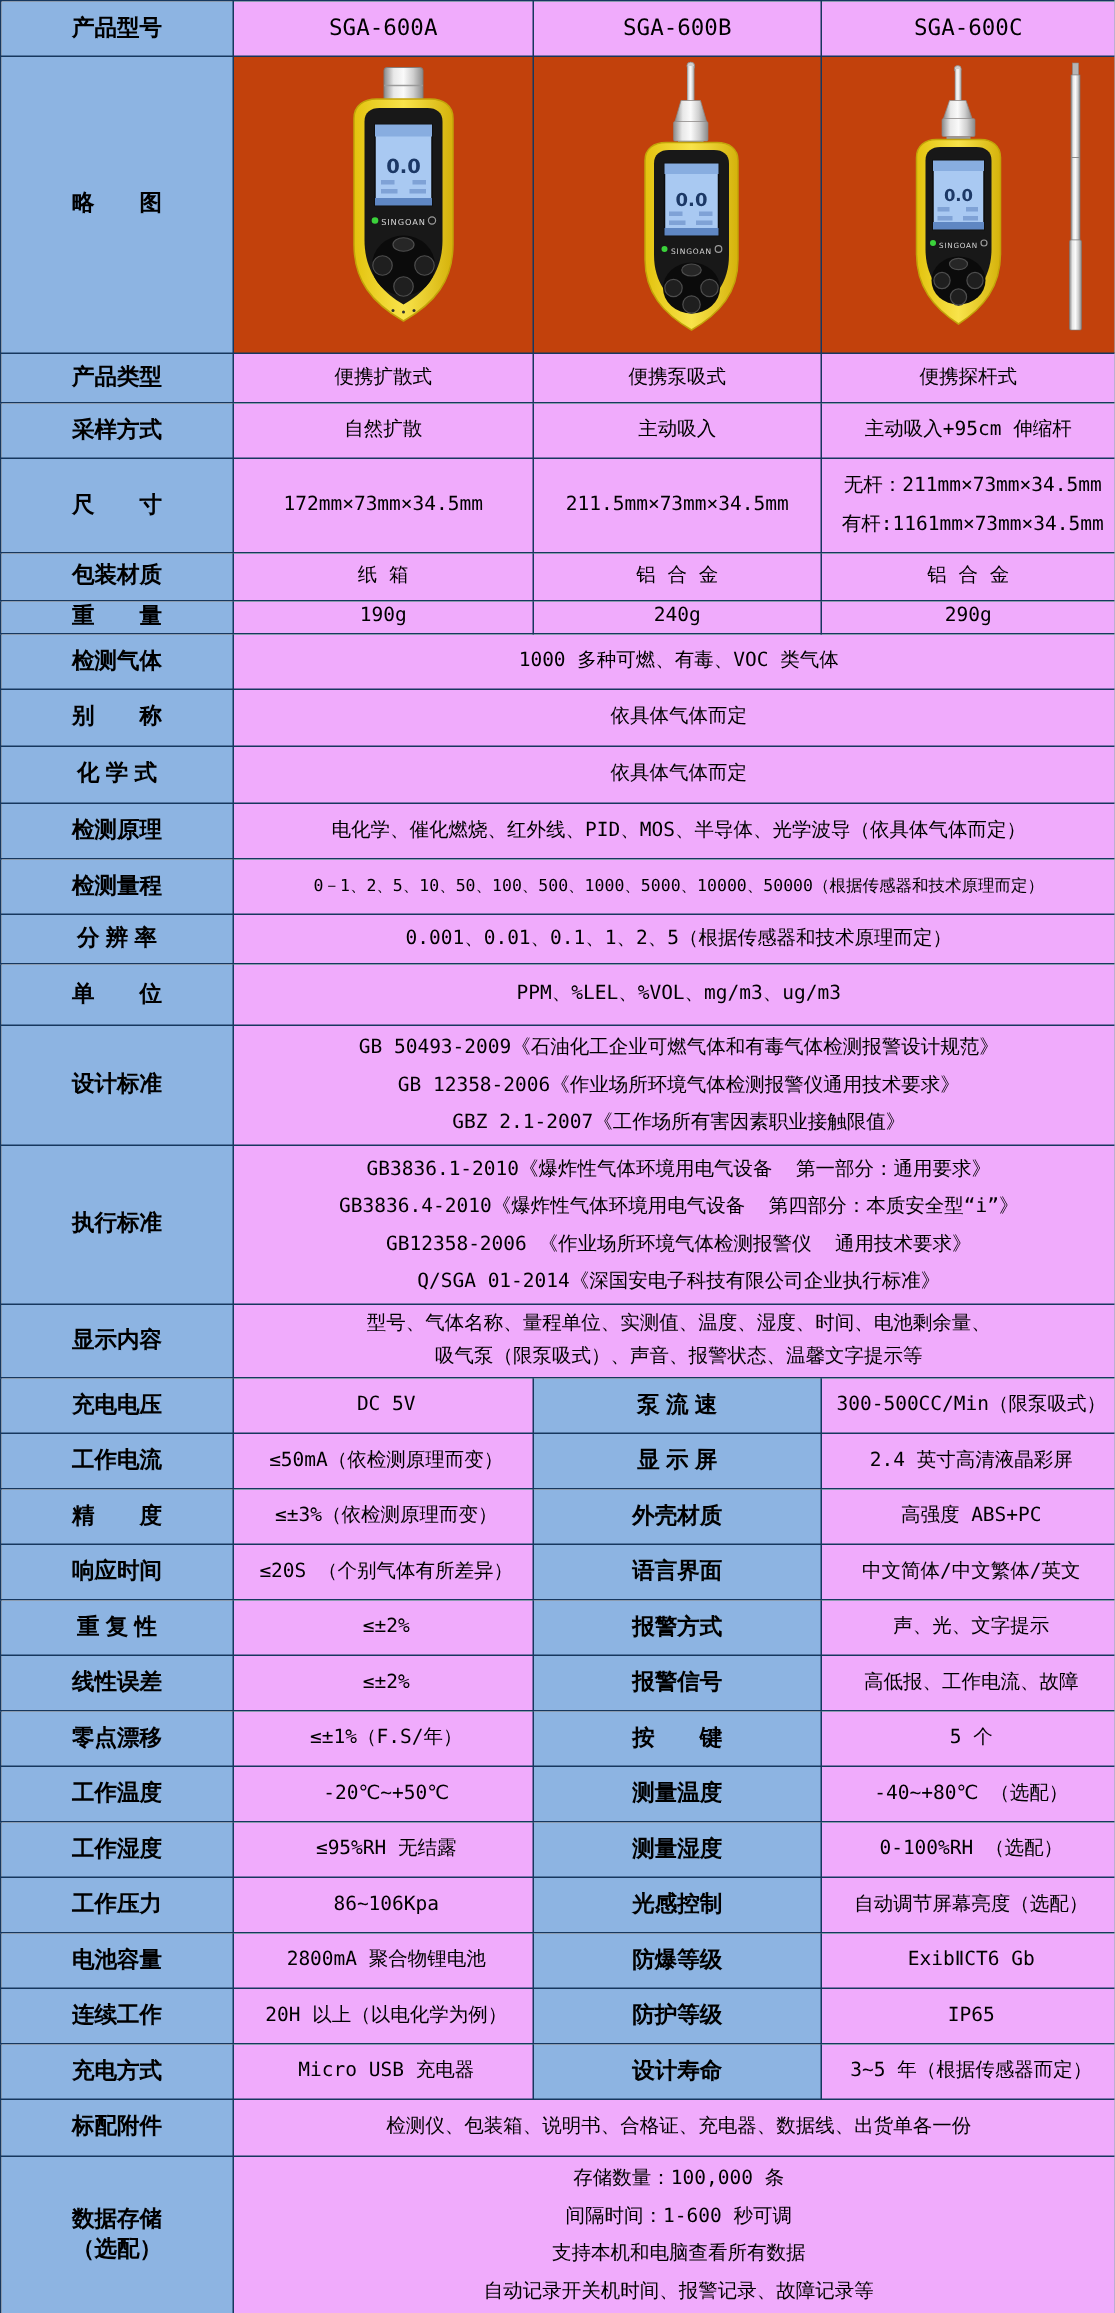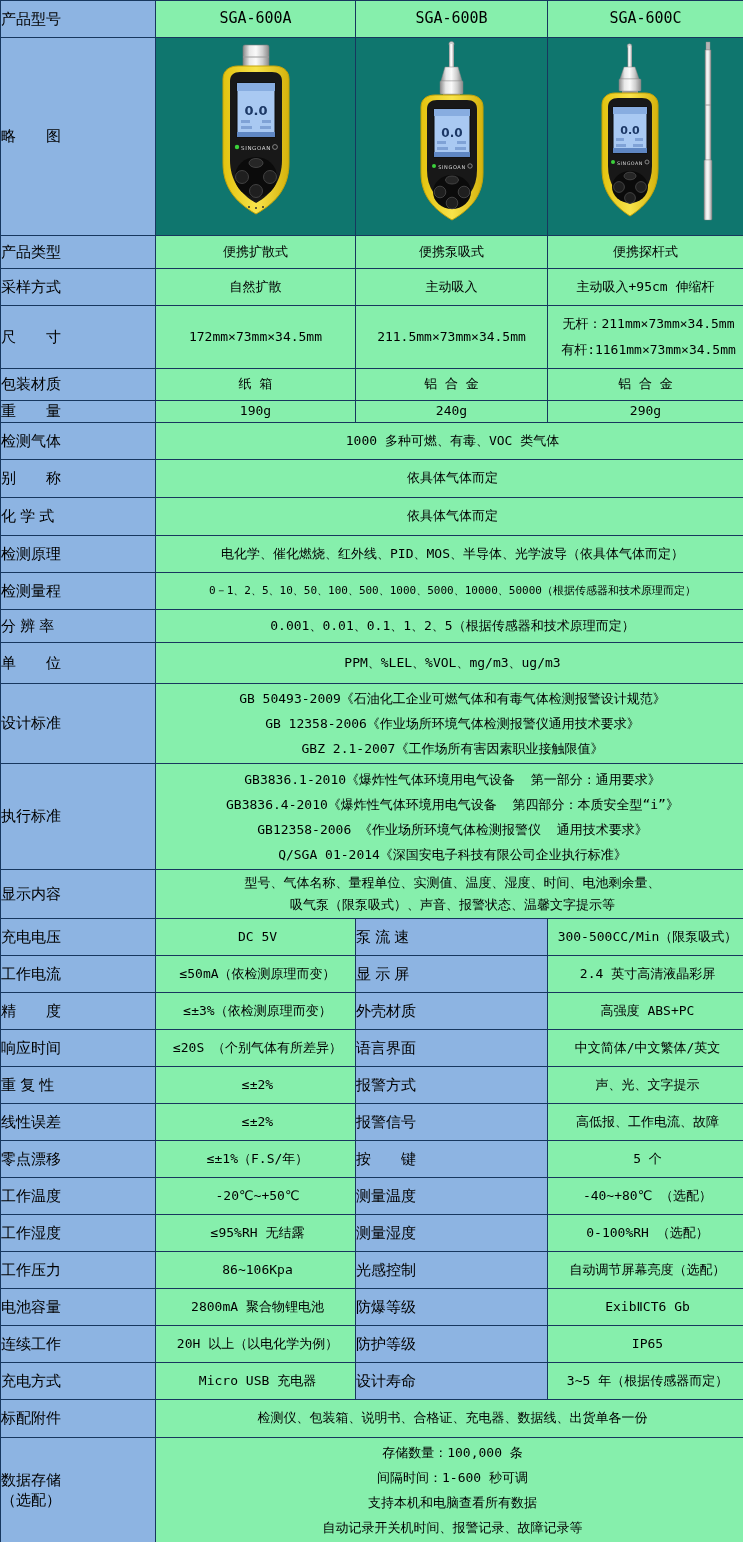--- a/index.html
+++ b/index.html
@@ -1,25 +1,25 @@
 <!DOCTYPE html>
 <html><head>
 <meta charset="utf-8">
 <style>
   html,body{margin:0;padding:0;background:#ffffff;}
   body{width:743px;font-family:"DejaVu Sans","Liberation Sans",sans-serif;color:#000;}
   table.spec{border-collapse:collapse;table-layout:fixed;width:743px;}
   table.spec td{border:1px solid #17375E;overflow:hidden;vertical-align:middle;padding:0;}
   td.lbl{background:#8DB4E2;font-family:"Liberation Sans","DejaVu Sans",sans-serif;
-         font-weight:normal;font-size:15px;line-height:1.35;}
-  td.val{background:#86efac;font-family:"DejaVu Sans Mono","DejaVu Sans",sans-serif;
+         font-weight:bold;font-size:15px;text-align:center;line-height:1.35;}
+  td.val{background:#f0abfc;font-family:"DejaVu Sans Mono","DejaVu Sans",sans-serif;
          font-size:13px;text-align:center;line-height:1.45;margin-left:32px;}
   td.val.left{text-align:center;padding:2px 4px 2px 10px;}
   td.val.dual{text-align:center;padding:2px 4px 2px 8px;}
-  td.img{background:#0f766e;text-align:center;vertical-align:middle;}
+  td.img{background:#c2410c;text-align:right;vertical-align:middle;}
   .ml div{line-height:25px;white-space:pre-wrap;}
   .ml2 div{line-height:22px;white-space:pre-wrap;}
   .twolines div{line-height:26px;white-space:pre-wrap;}
   .h32{height:32px}.h33{height:33px}.h35{height:22px}.h37{height:37px}.h38{height:38px}
   .h41{height:41px}.h47{height:47px}.h63{height:63px}.h75{height:75px}.h102{height:102px}
   .h106{height:106px}.h198{height:198px}
   svg text{font-family:"DejaVu Sans","Liberation Sans",sans-serif;}
 </style>
 </head>
 <body>

